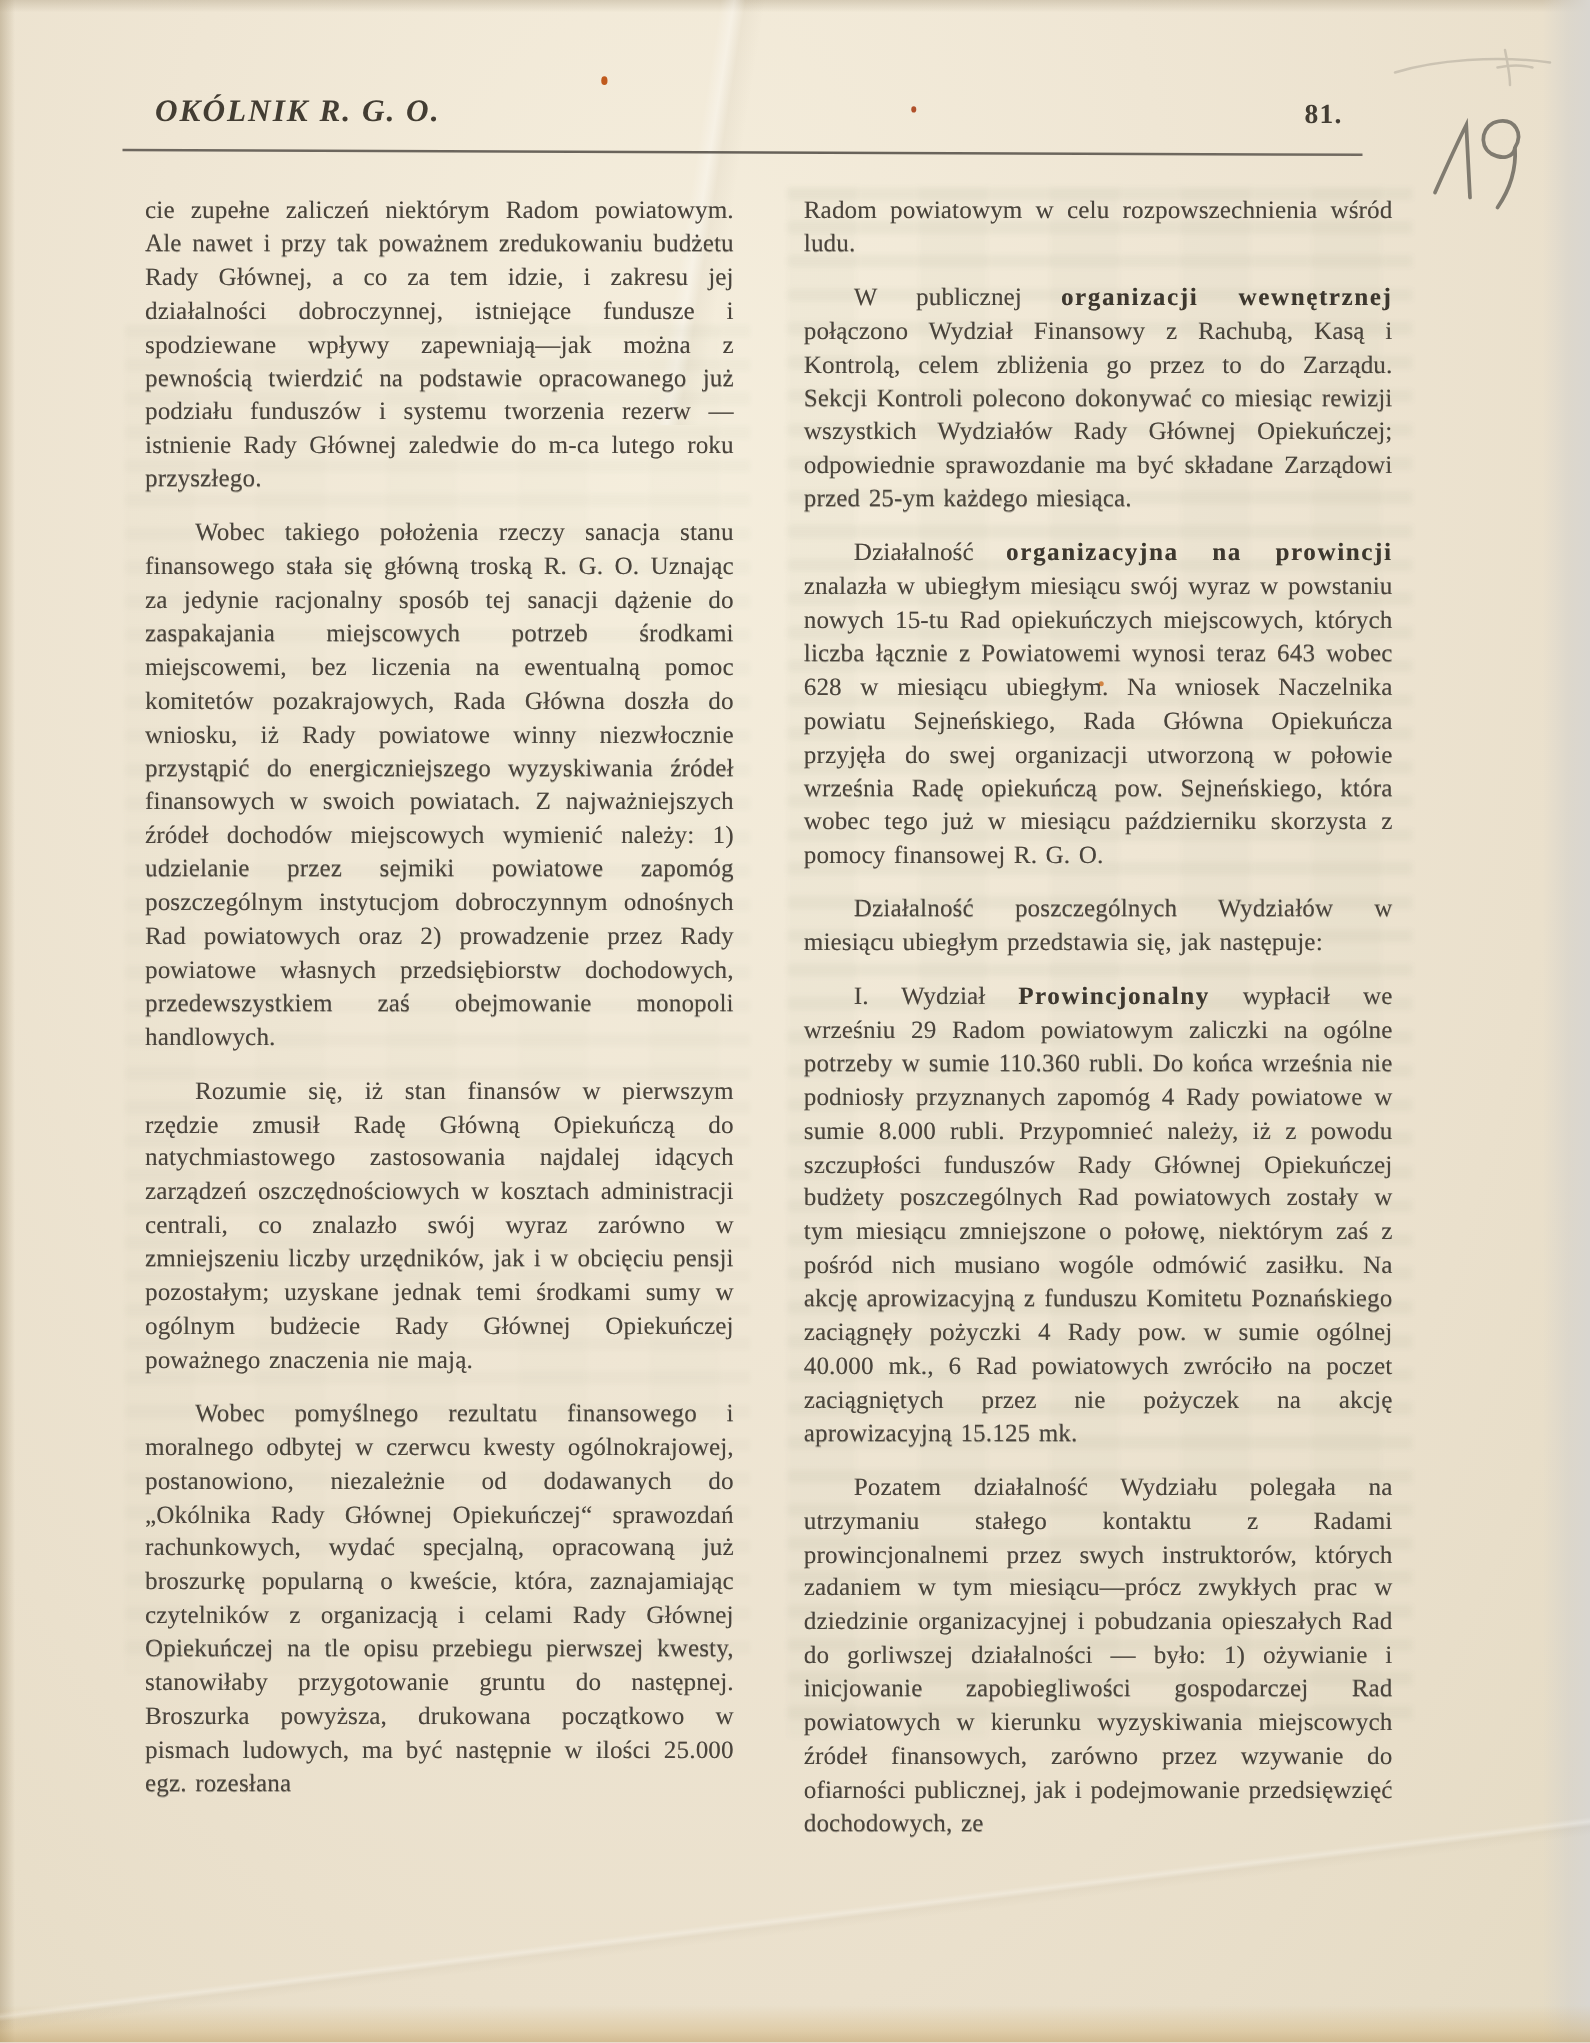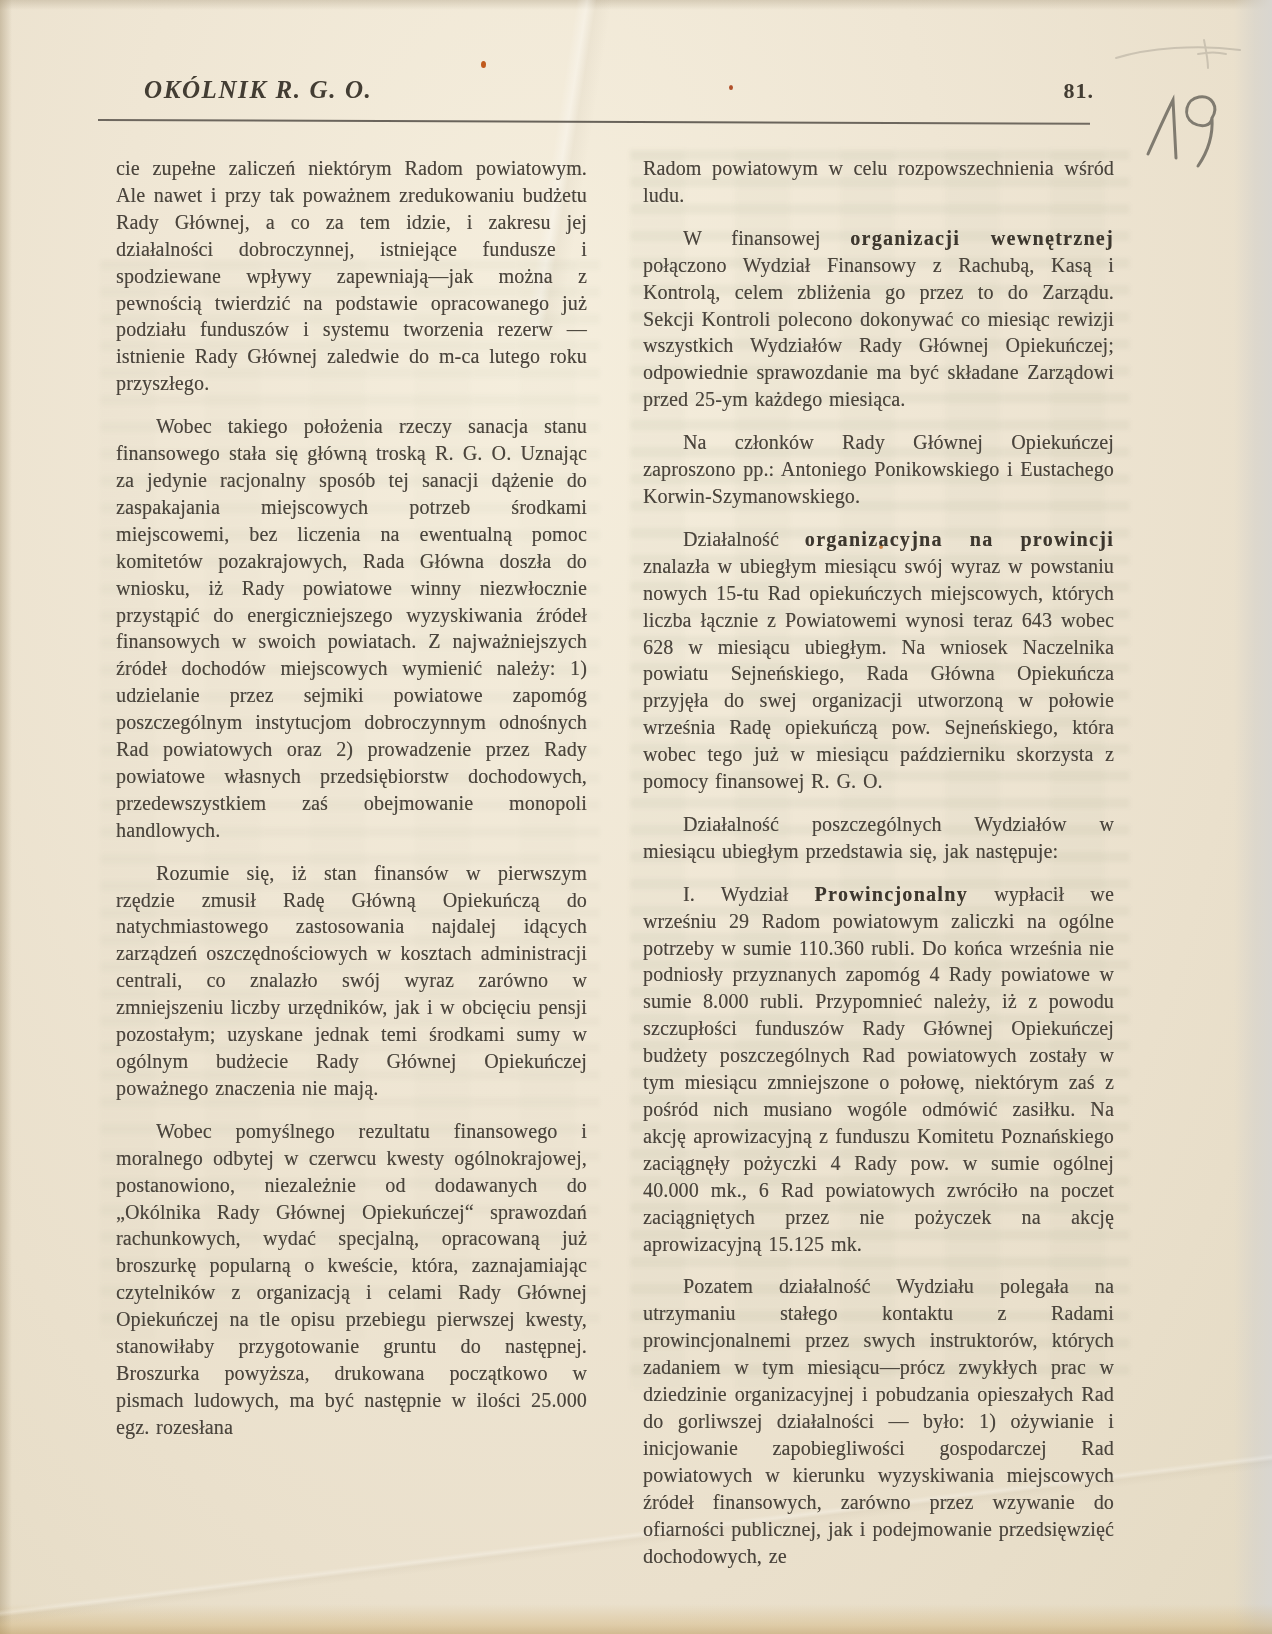--- a/index.html
+++ b/index.html
@@ -36,21 +36,21 @@
     position:absolute; pointer-events:none; filter:blur(2px);
     background:
       repeating-linear-gradient(180deg, rgba(142,152,122,.10) 0 10px, rgba(142,152,122,0) 10px 27px),
       repeating-linear-gradient(90deg, rgba(142,152,122,.05) 0 55px, rgba(142,152,122,0) 55px 105px);
   }
   .bleed.right { left:630px; top:150px; width:500px; height:1240px; opacity:.75; }
   .bleed.left  { left:100px; top:260px; width:500px; height:1080px; opacity:.45; }
 
   
   .header-row {
-    position:absolute; left:116px; top:76px; width:992px;
+    position:absolute; left:96px; top:76px; width:992px;
     display:flex; justify-content:space-between; align-items:flex-end;
   }
   .header-title {
     font-style:italic; font-weight:600; font-size:25px; letter-spacing:1.6px;
     color:#433d33; padding-left:28px;
   }
   .page-number { font-size:22px; letter-spacing:1px; color:#433d33; padding-right:14px;font-weight:bold; }
   .header-rule {
     position:absolute; left:98px; top:119px; width:992px; height:2px;
     background:linear-gradient(90deg, #57514a 0%, #4e4942 55%, #5b554d 100%);
@@ -123,21 +123,20 @@
   </svg>
 
   <div class="col left" lang="pl">
       <p class="para"><span>cie zupełne zaliczeń niektórym Radom powiatowym.  Ale nawet i przy tak poważnem zredukowaniu budżetu Rady Głównej, a co za tem idzie, i zakresu jej działalności dobroczynnej, istniejące fundusze i spodziewane wpływy zapewniają—jak można z pewnością twierdzić na podstawie opracowanego już podziału funduszów i systemu tworzenia rezerw — istnienie Rady Głównej zaledwie do m-ca lutego roku przyszłego.</span></p>
       <p class="para indent"><span>Wobec takiego położenia rzeczy sanacja stanu finansowego stała się główną troską R. G. O. Uznając za jedynie racjonalny sposób tej sanacji dążenie do zaspakajania miejscowych potrzeb środkami miejscowemi, bez liczenia na ewentualną pomoc komitetów pozakrajowych, Rada Główna doszła do wniosku, iż Rady powiatowe winny niezwłocznie przystąpić do energiczniejszego wyzyskiwania źródeł finansowych w swoich powiatach.  Z najważniejszych źródeł dochodów miejscowych wymienić należy:  1) udzielanie przez sejmiki powiatowe zapomóg poszczególnym instytucjom dobroczynnym odnośnych Rad powiatowych oraz 2) prowadzenie przez Rady powiatowe własnych przedsiębiorstw dochodowych, przedewszystkiem zaś obejmowanie monopoli handlowych.</span></p>
       <p class="para indent"><span>Rozumie się, iż stan finansów w pierwszym rzędzie zmusił Radę Główną Opiekuńczą do natychmiastowego zastosowania najdalej idących zarządzeń oszczędnościowych w kosztach administracji centrali, co znalazło swój wyraz zarówno w zmniejszeniu liczby urzędników, jak i w obcięciu pensji pozostałym; uzyskane jednak temi środkami sumy w ogólnym budżecie Rady Głównej Opiekuńczej poważnego znaczenia nie mają.</span></p>
       <p class="para indent"><span>Wobec pomyślnego rezultatu finansowego i moralnego odbytej w czerwcu kwesty ogólnokrajowej, postanowiono, niezależnie od dodawanych do „Okólnika Rady Głównej Opiekuńczej“ sprawozdań rachunkowych, wydać specjalną, opracowaną już broszurkę popularną o kweście, która, zaznajamiając czytelników z organizacją i celami Rady Głównej Opiekuńczej na tle opisu przebiegu pierwszej kwesty, stanowiłaby przygotowanie gruntu do następnej.  Broszurka powyższa, drukowana początkowo w pismach ludowych, ma być następnie w ilości 25.000 egz. rozesłana</span></p>
     </div>
   <div class="col right" lang="pl">
       <p class="para"><span>Radom powiatowym w celu rozpowszechnienia wśród ludu.</span></p>
-      <p class="para indent"><span>W finansowej </span><b>organizacji wewnętrznej</b><span> połączono Wydział Finansowy z Rachubą, Kasą i Kontrolą, celem zbliżenia go przez to do Zarządu.  Sekcji Kontroli polecono dokonywać co miesiąc rewizji wszystkich Wydziałów Rady Głównej Opiekuńczej; odpowiednie sprawozdanie ma być składane Zarządowi przed 25-ym każdego miesiąca.</span></p>
-      <p class="para indent"><span>Na członków Rady Głównej Opiekuńczej zaproszono pp.: Antoniego Ponikowskiego i Eustachego Korwin-Szymanowskiego.</span></p>
+      <p class="para indent"><span>W publicznej </span><b>organizacji wewnętrznej</b><span> połączono Wydział Finansowy z Rachubą, Kasą i Kontrolą, celem zbliżenia go przez to do Zarządu.  Sekcji Kontroli polecono dokonywać co miesiąc rewizji wszystkich Wydziałów Rady Głównej Opiekuńczej; odpowiednie sprawozdanie ma być składane Zarządowi przed 25-ym każdego miesiąca.</span></p>
       <p class="para indent"><span>Działalność </span><b>organizacyjna na prowincji</b><span> znalazła w ubiegłym miesiącu swój wyraz w powstaniu nowych 15-tu Rad opiekuńczych miejscowych, których liczba łącznie z Powiatowemi wynosi teraz 643 wobec 628 w miesiącu ubiegłym.  Na wniosek Naczelnika powiatu Sejneńskiego, Rada Główna Opiekuńcza przyjęła do swej organizacji utworzoną w połowie września Radę opiekuńczą pow. Sejneńskiego, która wobec tego już w miesiącu październiku skorzysta z pomocy finansowej R. G. O.</span></p>
       <p class="para indent"><span>Działalność poszczególnych Wydziałów w miesiącu ubiegłym przedstawia się, jak następuje:</span></p>
       <p class="para indent"><span>I.  Wydział </span><b>Prowincjonalny</b><span> wypłacił we wrześniu 29 Radom powiatowym zaliczki na ogólne potrzeby w sumie  110.360 rubli.  Do końca września nie podniosły przyznanych zapomóg 4 Rady powiatowe w sumie 8.000 rubli.  Przypomnieć należy, iż z powodu szczupłości funduszów Rady Głównej Opiekuńczej budżety poszczególnych Rad powiatowych zostały w tym miesiącu zmniejszone o połowę, niektórym zaś z pośród nich musiano wogóle odmówić zasiłku. Na akcję aprowizacyjną z funduszu Komitetu Poznańskiego zaciągnęły pożyczki 4 Rady pow. w sumie ogólnej 40.000 mk., 6 Rad powiatowych zwróciło na poczet zaciągniętych przez nie pożyczek na akcję aprowizacyjną 15.125 mk.</span></p>
       <p class="para indent"><span>Pozatem działalność Wydziału polegała na utrzymaniu stałego kontaktu z Radami prowincjonalnemi przez swych instruktorów, których zadaniem w tym miesiącu—prócz zwykłych prac w dziedzinie organizacyjnej i pobudzania opieszałych Rad do gorliwszej działalności — było: 1) ożywianie i inicjowanie zapobiegliwości gospodarczej Rad powiatowych w kierunku wyzyskiwania miejscowych źródeł finansowych, zarówno przez wzywanie do ofiarności publicznej, jak i podejmowanie przedsięwzięć dochodowych, ze</span></p>
     </div>
 
 </div>
 
 </body></html>

